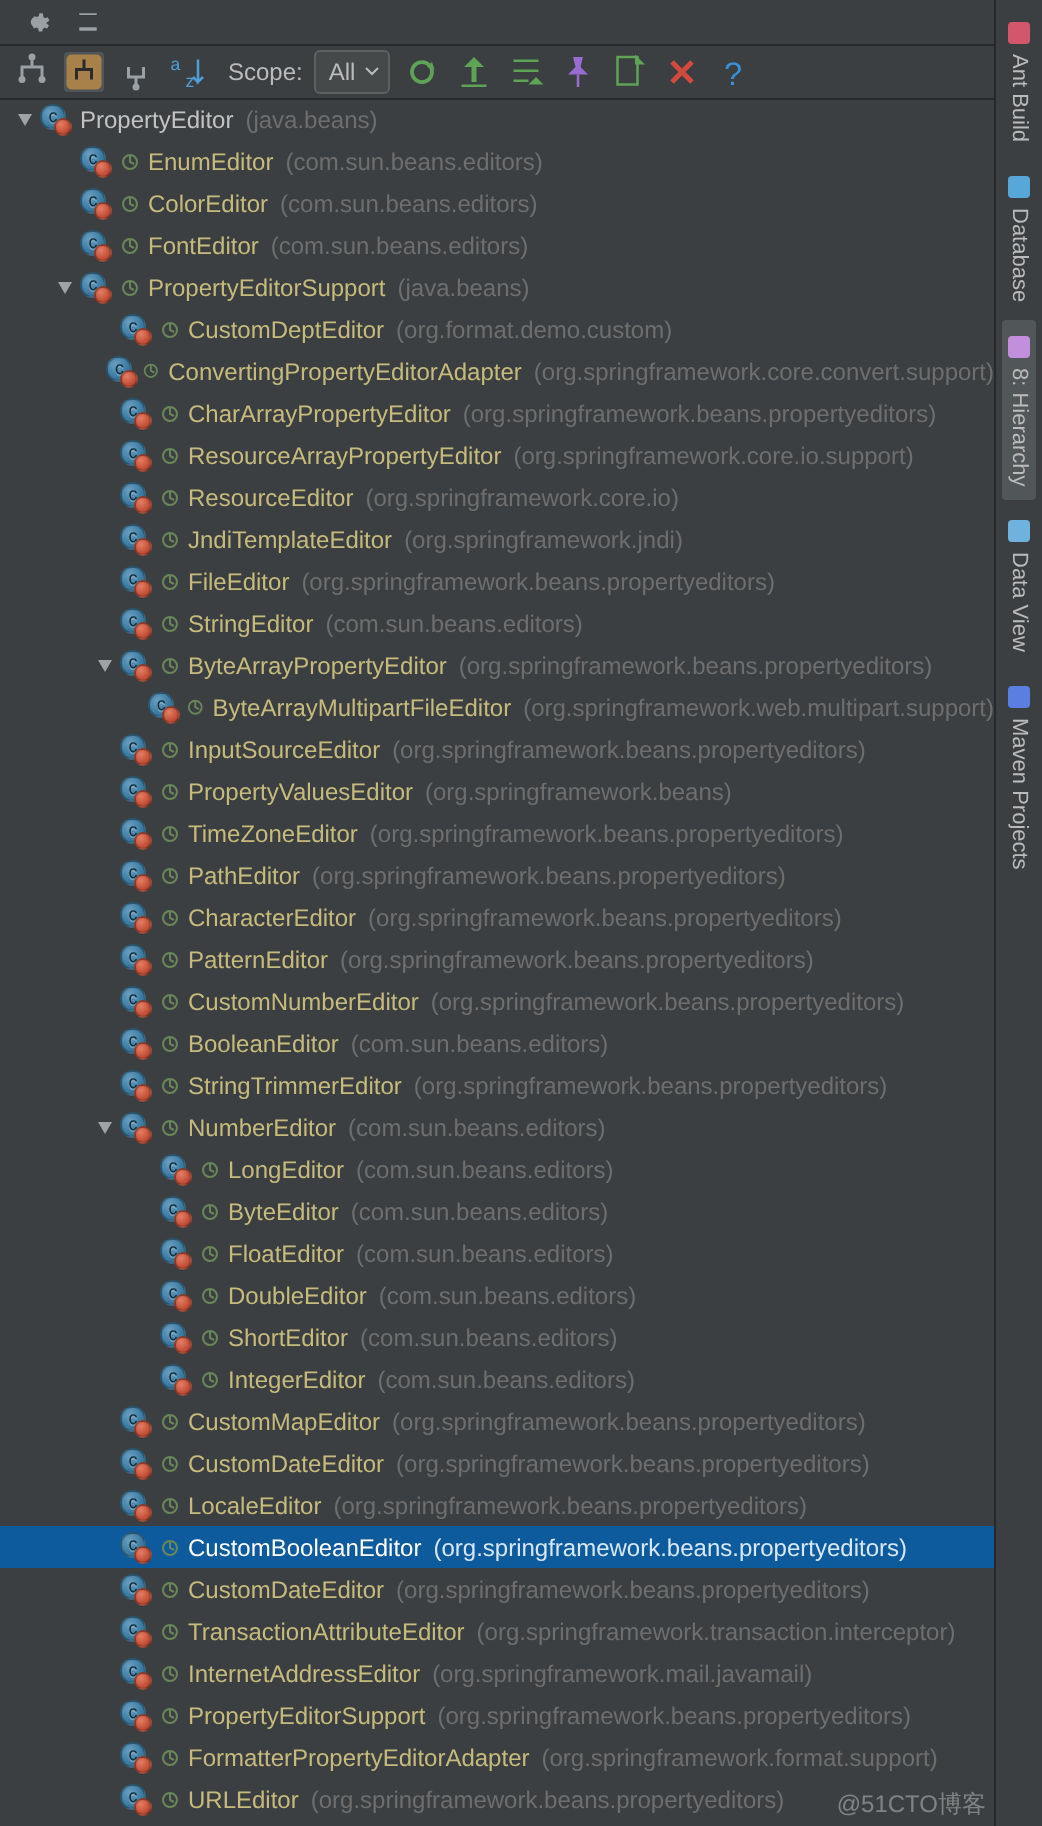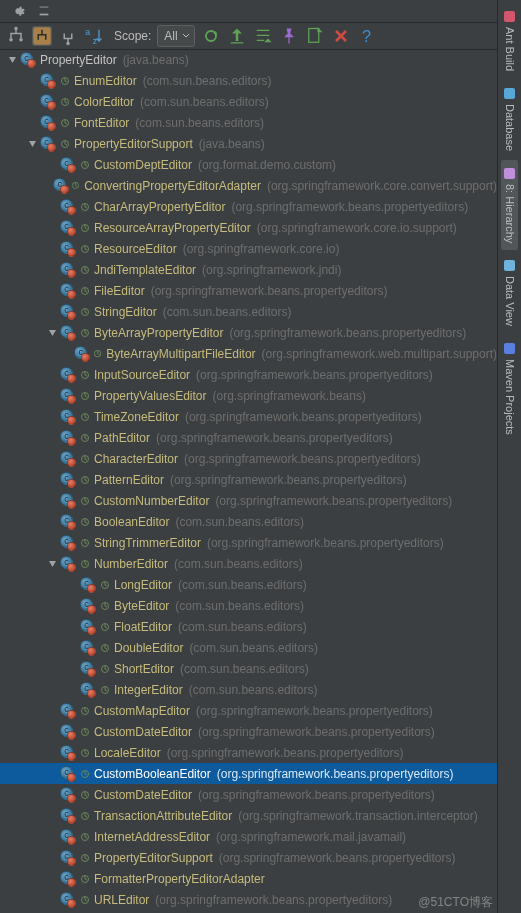--- a/index.html
+++ b/index.html
@@ -955,20 +955,21 @@
           <span class="c">c</span>
           <span class="ball fin"></span>
         </span>
         <span class="inh-ico">
           <svg viewBox="0 0 10 10">
             <circle cx="5" cy="5" r="3.5" fill="none" stroke="#6a8759"></circle>
             <path d="M5 2v3l2 1" stroke="#6a8759" fill="none"></path>
           </svg>
         </span>
         <span class="name">FormatterPropertyEditorAdapter</span>
+        <span class="pkg">(org.springframework.format.support)</span>
       </div>
       <div class="row">
         <span class="indent" style="width: 46px;"></span>
         <span class="arrow"></span>
         <span class="cls-ico">
           <span class="ball"></span>
           <span class="c">c</span>
           <span class="ball fin"></span>
         </span>
         <span class="inh-ico">

